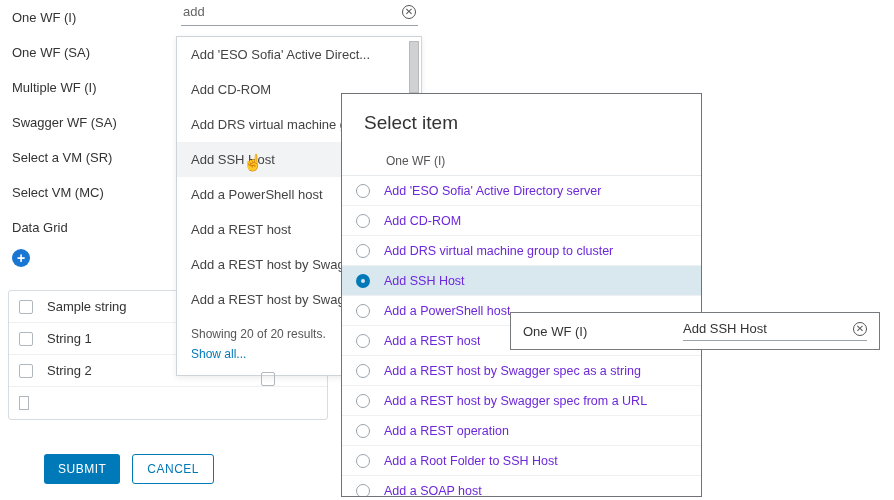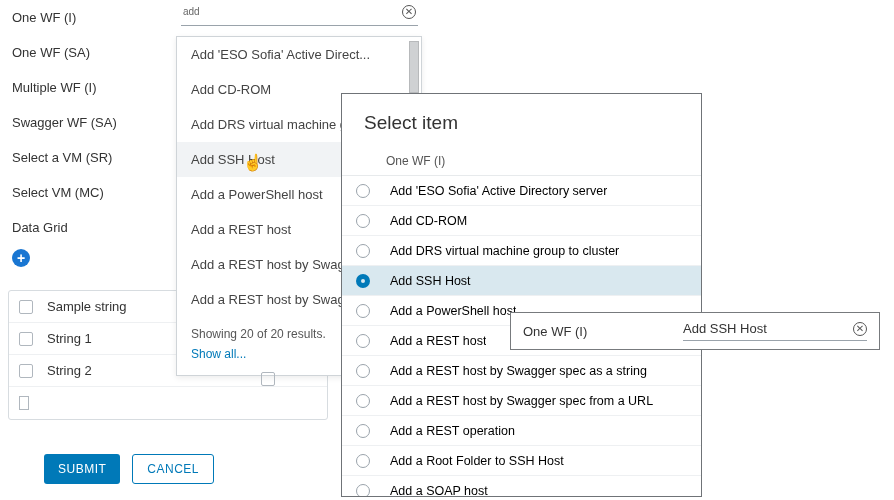--- a/index.html
+++ b/index.html
@@ -21,42 +21,42 @@
   .col-icon { width:10px; height:14px; border:1px solid #b0b7be; display:inline-block; }
 
   .btn-row { position:absolute; left:8px; top:454px; display:flex; gap:12px; }
   .btn { height:30px; padding:0 14px; border-radius:3px; font-size:12px; letter-spacing:.5px; display:inline-flex; align-items:center; }
   .btn-primary { background:#0079b8; color:#fff; border:none;margin-left:36px; }
   .btn-secondary { background:#fff; color:#0079b8; border:1px solid #0079b8; }
 
   
   .searchwrap { position:absolute; left:181px; top:0; width:237px; }
   .searchinput { height:26px; display:flex; align-items:center; border-bottom:1px solid #9aa3ab; padding:0 2px 2px; justify-content:space-between; }
-  .searchinput .txt { color:#666; font-size:10px; }
+  .searchinput .txt { color:#666; font-size:13px; }
   .clear-x { width:14px; height:14px; border:1.5px solid #555; border-radius:50%; display:inline-flex; align-items:center; justify-content:center; font-size:10px; line-height:1; color:#555; }
 
   .dropdown { position:absolute; left:176px; top:36px; width:246px; background:#fff; border:1px solid #cfd4d8; box-shadow:0 2px 6px rgba(0,0,0,.08); }
   .dd-body { position:relative; }
   .dd-list { }
   .dd-item { padding:10px 14px 10px 14px; font-size:13px; color:#444; white-space:nowrap; overflow:hidden; text-overflow:ellipsis; }
   .dd-item.hover { background:#f1f3f5; }
   .dd-scroll { position:absolute; right:2px; top:4px; width:10px; height:52px; background:#cfd1d3; border:1px solid #b7b9bb; }
   .dd-footer { padding:10px 14px 14px; border-top:0; }
   .dd-showing { font-size:12px; color:#565656; }
   .dd-showall { font-size:12px; color:#0079b8; margin-top:6px; }
   .cursor-icon { position:absolute; font-size:16px; line-height:1; transform:translate(-50%,-50%); pointer-events:none; }
 
   
   .mid-cbox { position:absolute; left:261px; top:372px; }
 
   
   .dialog { position:absolute; left:341px; top:93px; width:361px; height:404px; background:#fff; border:1px solid #6f7377; overflow:hidden; }
   .dlg-title { font-size:19px; color:#333; padding:18px 22px 12px; font-weight:400; }
   .dlg-hdr { display:flex; align-items:center; height:30px; border-bottom:1px solid #e7eaec; padding:0 14px 0 44px; font-size:12px; color:#555; }
-  .opt { display:flex; align-items:center; height:30px; border-bottom:1px solid #eef0f2; padding:0 14px; gap:20px; font-size:12.5px; color:#000000; }
+  .opt { display:flex; align-items:center; height:30px; border-bottom:1px solid #eef0f2; padding:0 14px; gap:14px; font-size:12.5px; color:#6d28d9; }
   .opt .radio { width:14px; height:14px; border:1px solid #9aa3ab; border-radius:50%; display:inline-block; flex-shrink:0; }
   .opt.selected { background:#d9e8ef; }
   .opt.selected .radio { border:5px solid #0079b8; width:14px; height:14px; }
   .opt-label { white-space:nowrap; overflow:hidden; text-overflow:ellipsis; }
 
   
   .popover { position:absolute; left:510px; top:312px; width:370px; height:38px; background:#fff; border:1px solid #777a7d; display:flex; align-items:center; padding:0 12px; }
   .pop-lbl { width:160px; color:#333; font-size:13px; }
   .pop-val-wrap { flex:1; display:flex; align-items:flex-end; justify-content:space-between; border-bottom:1px solid #9aa3ab; padding-bottom:4px; }
   .pop-val { font-size:13px; color:#333; }

